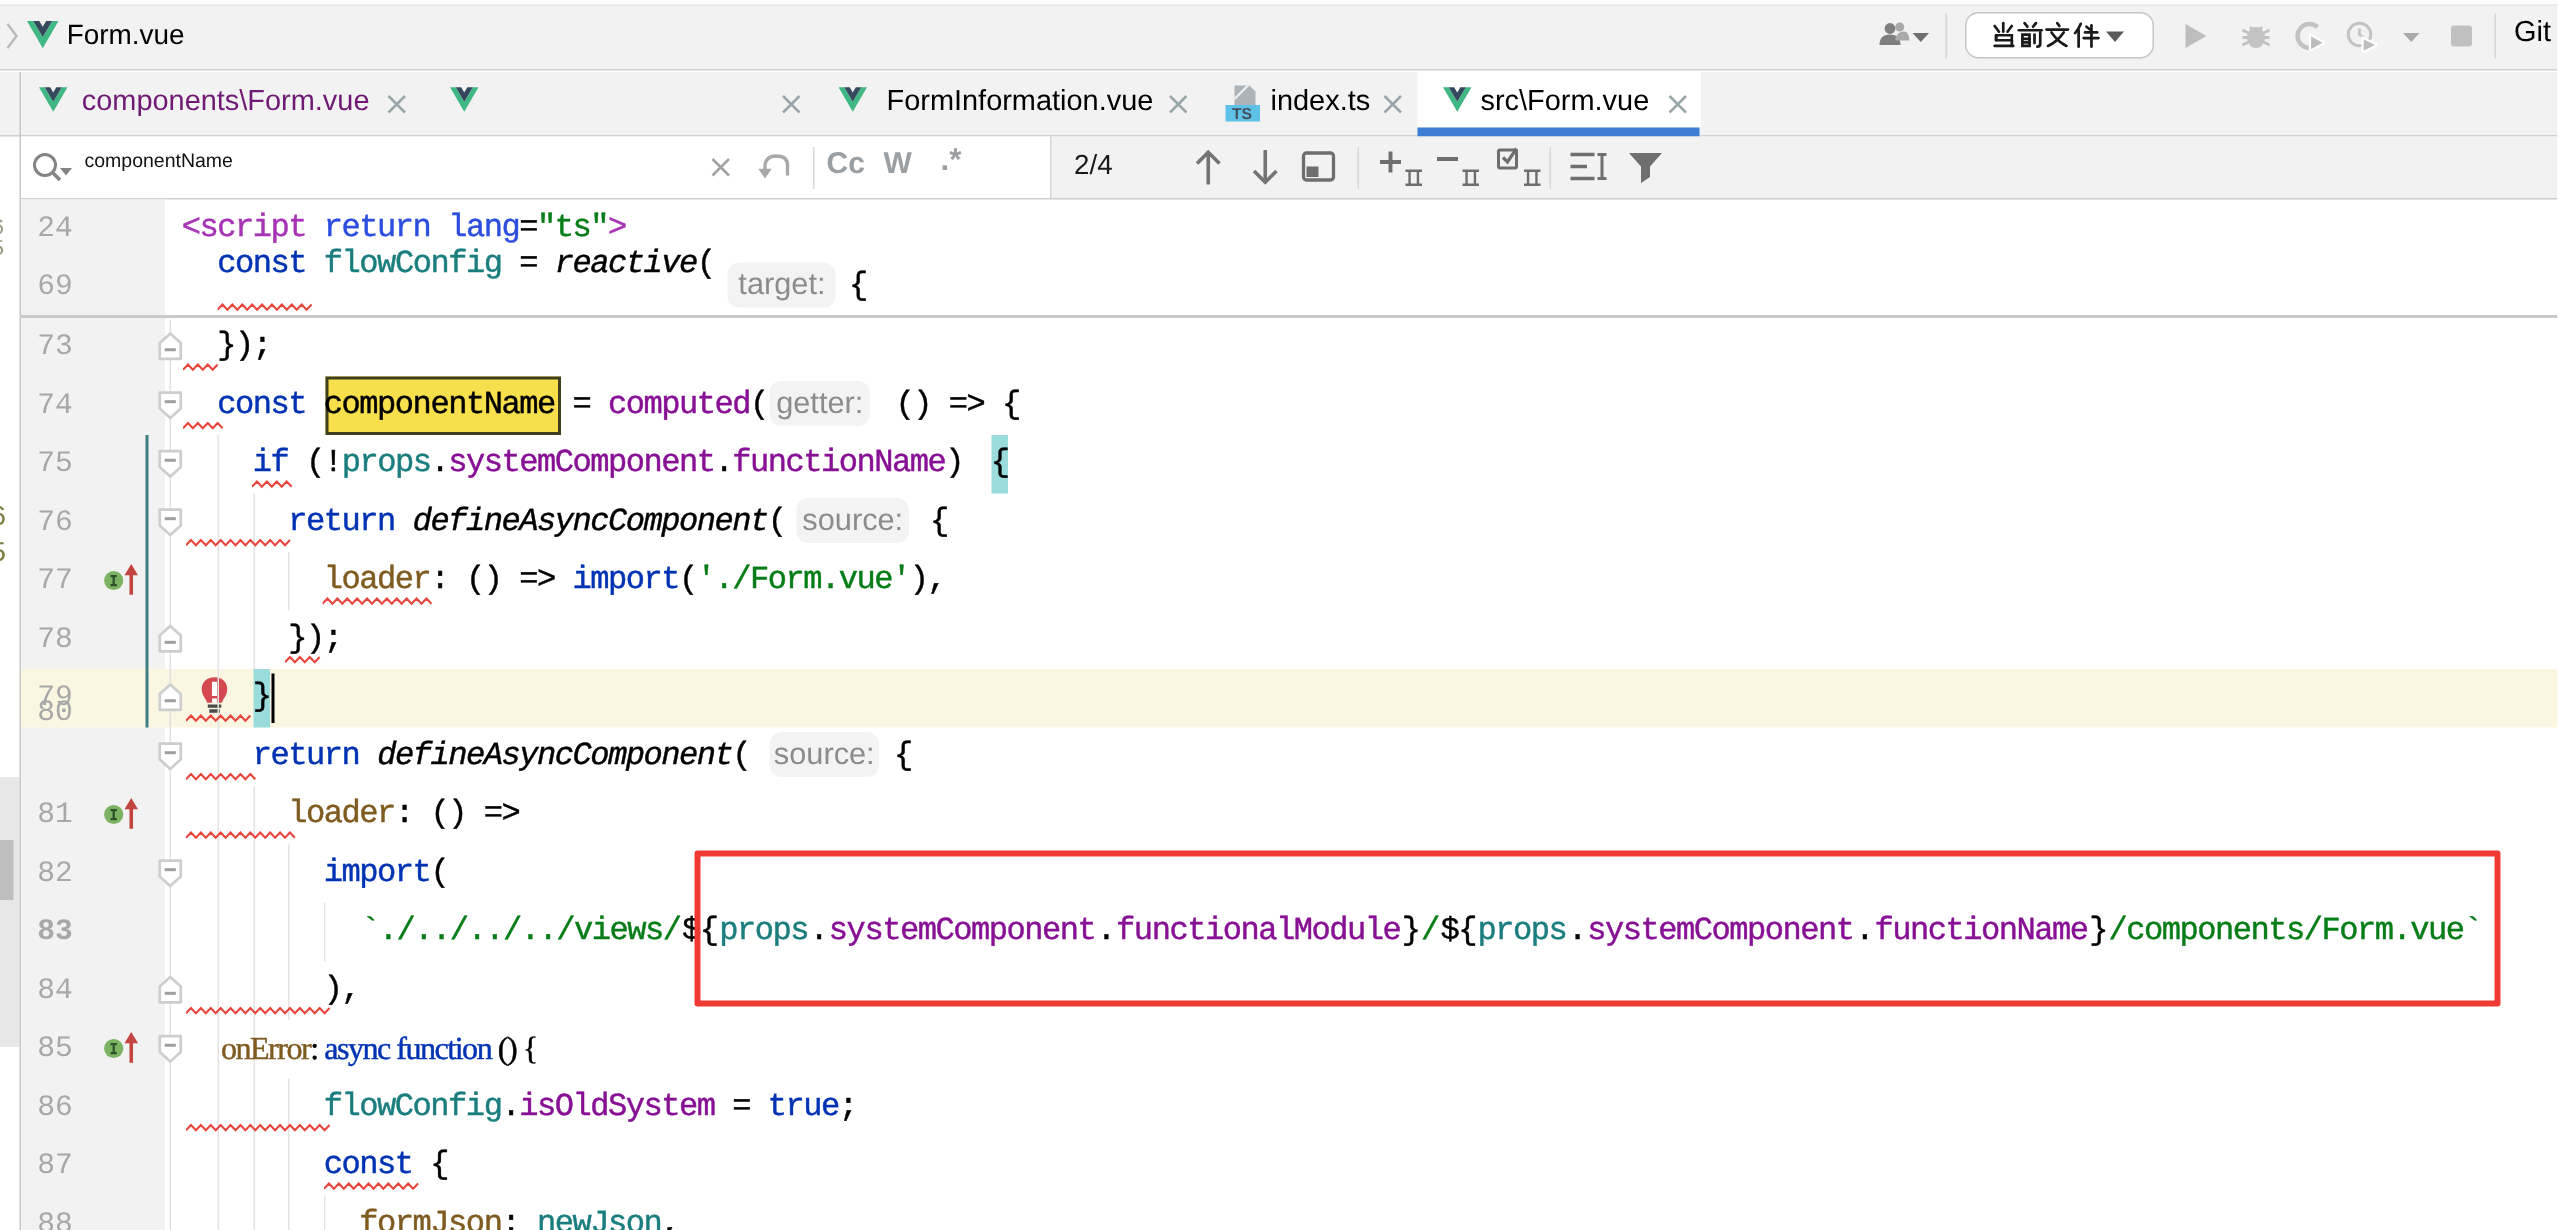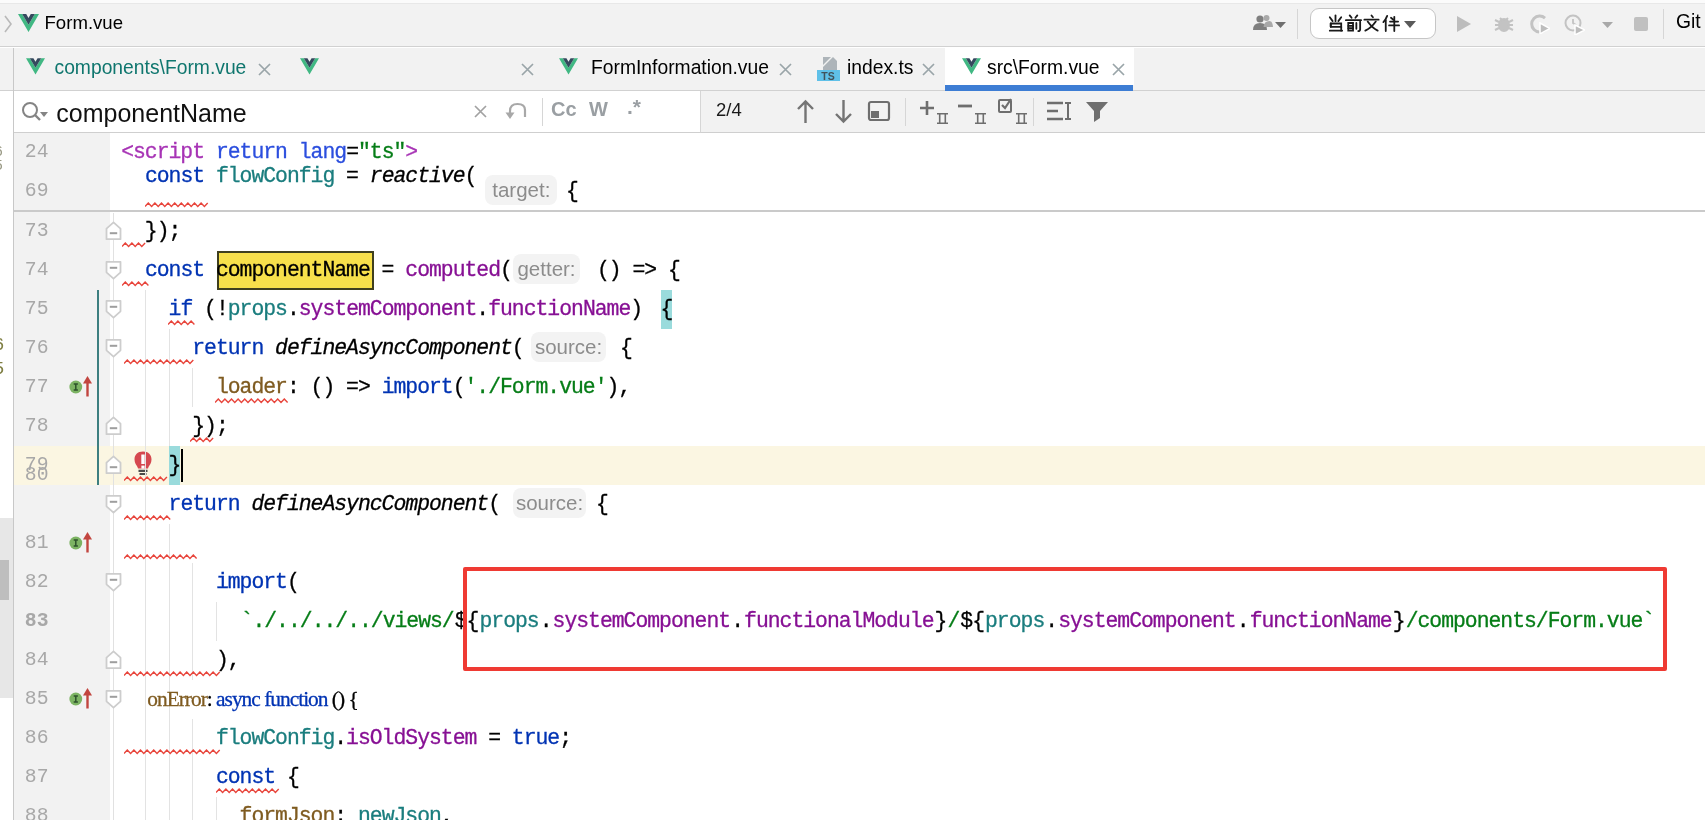--- a/index.html
+++ b/index.html
@@ -112,21 +112,21 @@
       <polygon points="1,1 12,1 6.5,7" fill="#A9A9A9"></polygon>
     </svg>
 <div class="abs" style="left:1634px;top:17px;width:14px;height:14px;background:#C0C0C0;border-radius:2px;"></div>
 <div class="sep" style="left:1663px;top:9px;height:30px;"></div>
 <div class="abs ut" style="left:1676px;top:11px;font-size:19.3px;">Git</div>
 <div class="abs" style="left:0;top:48px;width:1705px;height:43px;background:#F2F2F2;border-bottom:1px solid #D1D1D1;"></div>
 <svg class="abs" style="left:26px;top:58px;" width="19" height="17" viewBox="0 0 24 21">
       <polygon points="0,0 4.8,0 12,12.2 19.2,0 24,0 12,20.6" fill="#41B883"></polygon>
       <polygon points="4.8,0 9.4,0 12,4.4 14.6,0 19.2,0 12,12.2" fill="#35495E"></polygon>
     </svg>
-<div class="abs ut" style="left:54.5px;top:57px;color:#0f766e;">components\Form.vue</div>
+<div class="abs ut" style="left:54.5px;top:57px;color:#701a75;">components\Form.vue</div>
 <svg class="abs" style="left:257px;top:62px;" width="15" height="15">
       <path d="M2 2 L13 13 M13 2 L2 13" stroke="#9AA5A9" stroke-width="1.7"></path>
     </svg>
 <svg class="abs" style="left:299.5px;top:58px;" width="19" height="17" viewBox="0 0 24 21">
       <polygon points="0,0 4.8,0 12,12.2 19.2,0 24,0 12,20.6" fill="#41B883"></polygon>
       <polygon points="4.8,0 9.4,0 12,4.4 14.6,0 19.2,0 12,12.2" fill="#35495E"></polygon>
     </svg>
 <div class="abs ut" style="left:324.8px;top:57px;margin-top:36px;">approveFlowPage.vue</div>
 <svg class="abs" style="left:520px;top:62px;" width="15" height="15">
       <path d="M2 2 L13 13 M13 2 L2 13" stroke="#9AA5A9" stroke-width="1.7"></path>
@@ -159,21 +159,21 @@
 <svg class="abs" style="left:1111px;top:62px;" width="15" height="15">
       <path d="M2 2 L13 13 M13 2 L2 13" stroke="#9AA5A9" stroke-width="1.7"></path>
     </svg>
 <div class="abs" style="left:14px;top:91px;width:686px;height:42px;background:#FFF;border-bottom:1px solid #CFCFCF;"></div>
 <div class="abs" style="left:700px;top:91px;width:1005px;height:42px;background:#F2F2F2;border-bottom:1px solid #CFCFCF;border-left:1px solid #D6D6D6;"></div>
 <svg class="abs" style="left:21px;top:101px;" width="28" height="24" viewBox="0 0 28 24">
 <circle cx="9" cy="9" r="7" fill="none" stroke="#848484" stroke-width="2"></circle>
 <path d="M14 14 L19 19" stroke="#848484" stroke-width="2.4"></path>
 <polygon points="19,11 27,11 23,16" fill="#848484"></polygon>
     </svg>
-<div class="abs" style="left:56.3px;top:99px;font-size:25px;color:#111;">componentName</div>
+<div class="abs" style="left:56.3px;top:99px;font-size:13px;color:#111;">componentName</div>
 <svg class="abs" style="left:473px;top:104px;" width="15" height="15">
       <path d="M2 2 L13 13 M13 2 L2 13" stroke="#A2A2A2" stroke-width="1.7"></path>
     </svg>
 <svg class="abs" style="left:504px;top:100px;" width="26" height="24" viewBox="0 0 26 24">
 <path d="M21 17 V10 Q21 4 13.5 4 Q6 4 6 11 V14" fill="none" stroke="#A8A8A8" stroke-width="2.2"></path>
 <polygon points="1.5,12.5 10.5,12.5 6,19" fill="#A8A8A8"></polygon>
     </svg>
 <div class="sep" style="left:542px;top:98px;height:28px;"></div>
 <div class="abs" style="left:551px;top:98px;font-size:20px;font-weight:bold;color:#9A9FA3;">Cc</div>
 <div class="abs" style="left:589px;top:98px;font-size:20px;font-weight:bold;color:#9A9FA3;">W</div>
@@ -334,20 +334,21 @@
 <div class="code" style="left:660.5px;top:289.5px;"><span class="hb">{</span></div>
 <div class="code" style="left:121.2px;top:328.5px;">      <span class="K">return</span> <span class="I">defineAsyncComponent</span>(</div>
 <div class="pill" style="left:531px;top:332px;width:75px;">source:</div>
 <div class="code" style="left:620.0px;top:328.5px;">{</div>
 <div class="code" style="left:121.2px;top:367.5px;">        <span class="O">loader</span>: () =&gt; <span class="K">import</span>(<span class="S">'./Form.vue'</span>),</div>
 <div class="code" style="left:121.2px;top:406.5px;">      });</div>
 <div class="code" style="left:121.2px;top:445.5px;">    <span class="hb">}</span></div>
 <div class="code" style="left:121.2px;top:484.5px;">    <span class="K">return</span> <span class="I">defineAsyncComponent</span>(</div>
 <div class="pill" style="left:513px;top:488px;width:73px;">source:</div>
 <div class="code" style="left:596.0px;top:484.5px;">{</div>
+<div class="code" style="left:121.2px;top:523.5px;">      <span class="O">loader</span>: () =&gt;</div>
 <div class="code" style="left:121.2px;top:562.5px;">        <span class="K">import</span>(</div>
 <div class="code" style="left:121.2px;top:601.5px;">          <span class="S" style="margin-left:1.05px">`./../../../views/</span><span class="" style="margin-left:1.05px">${</span><span class="C" style="margin-left:1.05px">props</span><span class="" style="margin-left:1.05px">.</span><span class="F" style="margin-left:1.05px">systemComponent</span><span class="" style="margin-left:1.05px">.</span><span class="F" style="margin-left:1.05px">functionalModule</span><span class="" style="margin-left:1.05px">}</span><span class="S" style="margin-left:1.05px">/</span><span class="" style="margin-left:1.05px">${</span><span class="C" style="margin-left:1.05px">props</span><span class="" style="margin-left:1.05px">.</span><span class="F" style="margin-left:1.05px">systemComponent</span><span class="" style="margin-left:1.05px">.</span><span class="F" style="margin-left:1.05px">functionName</span><span class="" style="margin-left:1.05px">}</span><span class="S" style="margin-left:1.05px">/components/Form.vue`</span></div>
 <div class="code" style="left:121.2px;top:640.5px;">        ),</div>
 <div class="code" style="left:121.2px;top:679.5px;font-family:Liberation Serif, serif;">      <span class="O">onError</span>: <span class="K">async</span> <span class="K">function</span> () {</div>
 <div class="code" style="left:121.2px;top:718.5px;">        <span class="C">flowConfig</span>.<span class="F">isOldSystem</span> = <span class="K">true</span>;</div>
 <div class="code" style="left:121.2px;top:757.5px;">        <span class="K">const</span> {</div>
 <div class="code" style="left:121.2px;top:796.5px;">          <span class="O">formJson</span>: <span class="C">newJson</span>,</div>
 <div class="abs" style="left:180.9px;top:448.5px;width:2px;height:33px;background:#000;"></div>
 <svg class="abs" style="left:145px;top:202.2px;" width="64" height="7">
       <path d="M0 4.5 L3.3 1.0 L6.6 4.5 L9.9 1.0 L13.2 4.5 L16.5 1.0 L19.8 4.5 L23.1 1.0 L26.4 4.5 L29.7 1.0 L33.0 4.5 L36.3 1.0 L39.6 4.5 L42.9 1.0 L46.2 4.5 L49.5 1.0 L52.8 4.5 L56.1 1.0 L59.4 4.5 L62.7 1.0" fill="none" stroke="#E8453C" stroke-width="1.4"></path>

